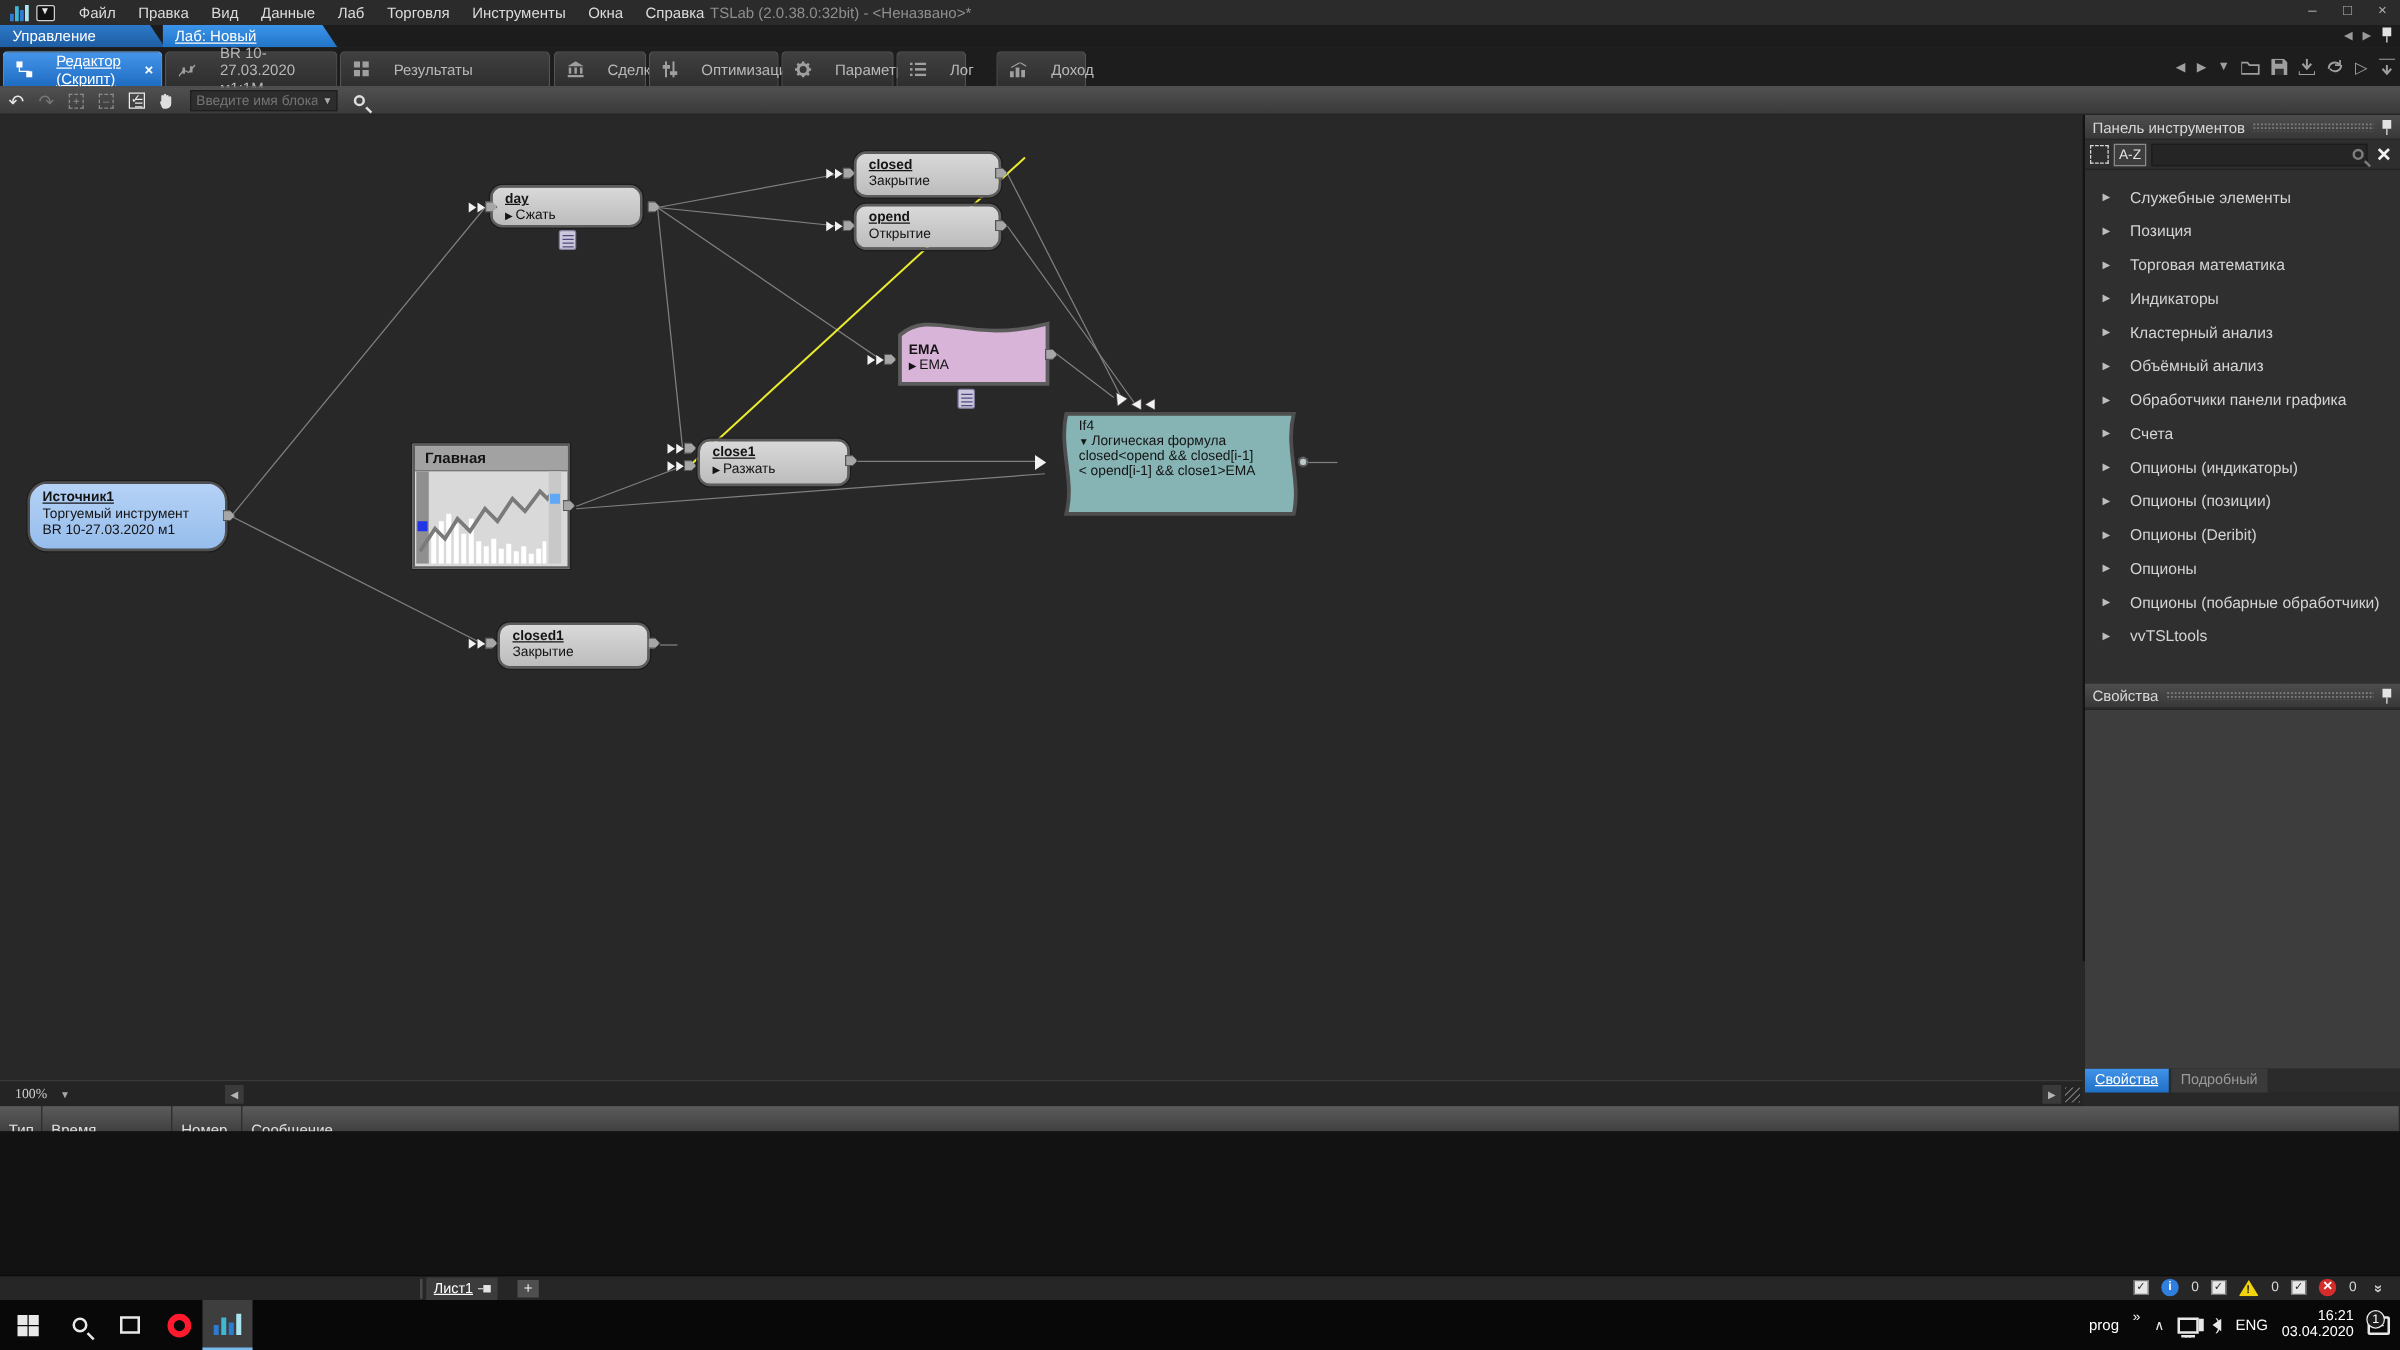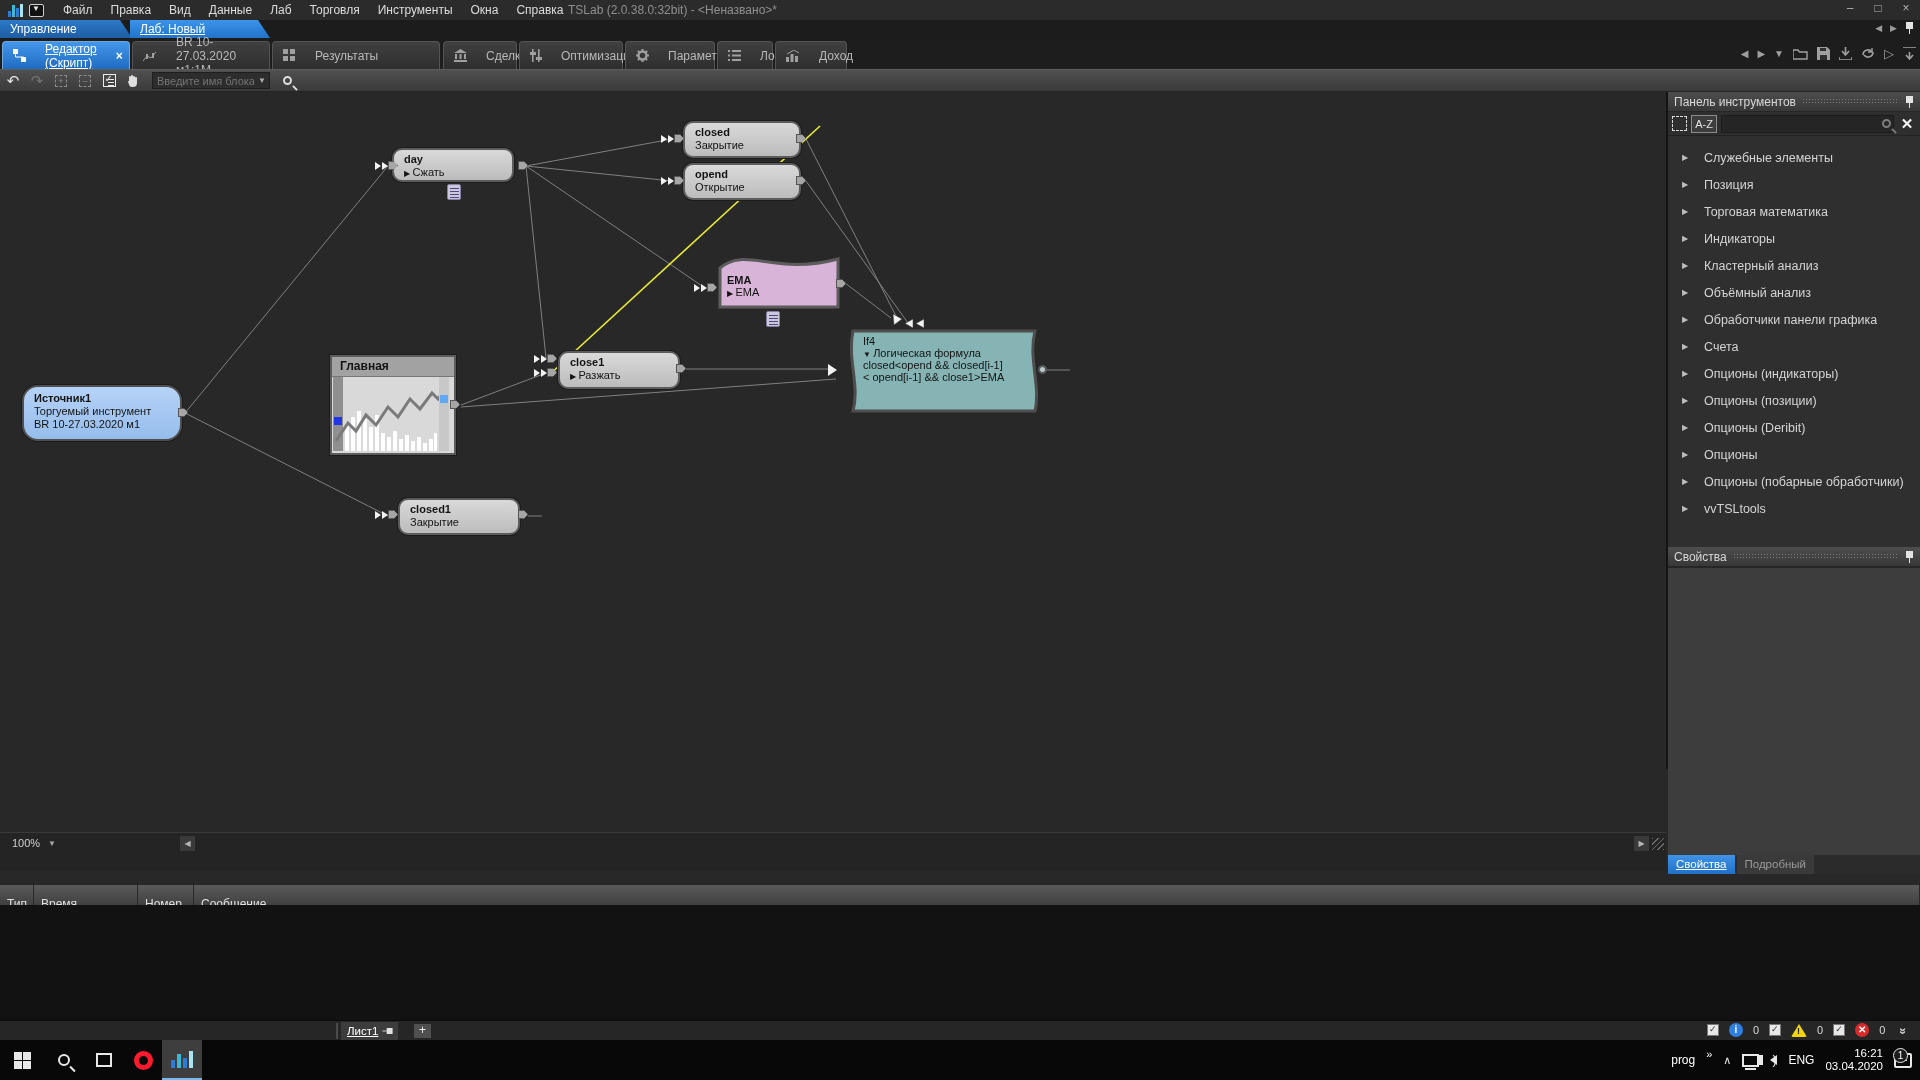--- a/index.html
+++ b/index.html
@@ -49,41 +49,41 @@
   .block-search input { flex:1; background:transparent; border:none; outline:none; color:#b8b8b8; font-size:11px; padding:0 4px; width:96px; font-family:"Liberation Sans",sans-serif;}
   .block-search .dd { color:#aaa; font-size:8px; padding-right:3px; }
   .lens { width:9px; height:9px; border:2px solid #dedede; border-radius:50%; position:relative; }
   .lens::after { content:""; position:absolute; width:6px; height:2px; background:#dedede; transform:rotate(45deg); left:7px; top:9px; }
   .lens.dim { border-color:#7d7d7d; } .lens.dim::after{ background:#7d7d7d; }
 
   
   .canvas { position:absolute; left:0; top:92px; width:1666px; height:772px; background:#282828; overflow:hidden; }
   .edges { position:absolute; left:0; top:0; }
   .node { position:absolute; border:2px solid #5c5c5c; border-radius:10px; background:linear-gradient(#d9d9d9,#bcbcbc); box-shadow:0 0 0 1px #1c1c1c; color:#141414; font-size:11px; padding:3px 8px 2px 10px; }
-  .node .nm { font-weight:bold; font-size:11px; }
+  .node .nm { font-weight:bold; font-size:11px;text-decoration:underline; }
   .node .act { font-size:11px; margin-top:1px; }
   .tri::before { content:"▶ "; font-size:8px; }
   .trid::before { content:"▼ "; font-size:8px; }
   .node.src { background:linear-gradient(#b6d2f6,#95bdEC); border-radius:16px; border-color:#4f4f4f; padding:5px 10px; }
   .node.src .ln { font-size:11px; margin-top:1px; }
 
   .shape-node { position:absolute; color:#141414; font-size:11px; }
   .shape-node svg.bg { position:absolute; left:0; top:0; }
   .shape-node .txt { position:relative; }
 
   .port { position:absolute; width:10px; height:9px; background:#a6a6a6; clip-path:polygon(0 0,55% 0,100% 50%,55% 100%,0 100%); box-shadow:inset 0 0 0 1px #555; }
   .port.round { clip-path:none; border-radius:50%; width:9px; height:9px; background:#bdcaca; border:1px solid #444; }
   .chev { position:absolute; width:0; height:0; border-top:4px solid transparent; border-bottom:4px solid transparent; border-left:6px solid #f2f2f2; }
   .note-ico { position:absolute; width:14px; height:16px; background:#cdc7dd; border:1px solid #867fa2; border-radius:2px; }
   .note-ico::before { content:""; position:absolute; left:2px; top:3px; width:9px; height:1px; background:#4f4a7e; box-shadow:0 3px 0 #4f4a7e, 0 6px 0 #4f4a7e, 0 9px 0 #4f4a7e; }
 
   .glav { position:absolute; left:330px; top:263px; width:126px; height:100px; border:2px solid #5c5c5c; background:#d9d9d9; box-shadow:0 0 0 1px #1c1c1c; }
   .glav .hd { height:20px; background:#a2a2a2; color:#141414; font-weight:bold; font-size:12px; padding:2px 0 0 8px; border-bottom:1px solid #777; }
 
-  .canvas-hscroll { position:absolute; left:0; top:832px; width:1666px; height:39px; background:#242424; border-top:1px solid #3a3a3a; color:#cfcfcf; font-size:11px; }
+  .canvas-hscroll { position:absolute; left:0; top:864px; width:1666px; height:39px; background:#242424; border-top:1px solid #3a3a3a; color:#cfcfcf; font-size:11px;font-family:Liberation Serif, serif; }
   .zoom-lbl { position:absolute; left:12px; top:4px; }
   .zoom-dd { position:absolute; left:48px; top:6px; font-size:8px; color:#a8a8a8; }
   .hs-btn { position:absolute; top:3px; width:15px; height:15px; background:#3a3a3a; color:#b5b5b5; font-size:8px; text-align:center; line-height:15px; }
   .grip { position:absolute; right:2px; top:5px; width:12px; height:12px; background:
      repeating-linear-gradient(135deg,#6a6a6a 0 1px,transparent 1px 4px); }
 
   
   .rpanel { position:absolute; left:1666px; top:92px; width:254px; height:677px; background:#323232; border-left:2px solid #141414; }
   .phead { height:20px; background:linear-gradient(#4d4d4d,#383838); border-bottom:1px solid #262626; display:flex; align-items:center; color:#d8d8d8; font-size:12px; padding:0 6px; gap:6px; }
   .phead .dots { flex:1; height:7px; background-image:radial-gradient(#8a8a8a 0.8px, transparent 0.9px); background-size:3px 3px; opacity:.8; }
@@ -255,21 +255,21 @@
             <rect x="0" y="0" width="2" height="2"></rect>
             <rect x="4" y="0" width="9" height="2"></rect>
             <rect x="0" y="4.5" width="2" height="2"></rect>
             <rect x="4" y="4.5" width="9" height="2"></rect>
             <rect x="0" y="9" width="2" height="2"></rect>
             <rect x="4" y="9" width="9" height="2"></rect>
           </g>
         </svg>
       <span>Лог</span>
     </div>
-    <div class="vtab" style="left:775px;width:72px">
+    <div class="vtab" style="left:797px;width:72px">
       <svg width="14" height="12" viewBox="0 0 14 12">
           <rect x="0" y="7" width="3" height="5" fill="#9f9f9f"></rect>
           <rect x="4.5" y="4" width="3" height="8" fill="#9f9f9f"></rect>
           <rect x="9" y="6" width="3" height="6" fill="#9f9f9f"></rect>
           <path d="M1 4 L8 0 L13 3" stroke="#9f9f9f" fill="none"></path>
         </svg>
       <span>Доход</span>
     </div>
     <div class="viewtabs-right">
       <span>◀</span>

